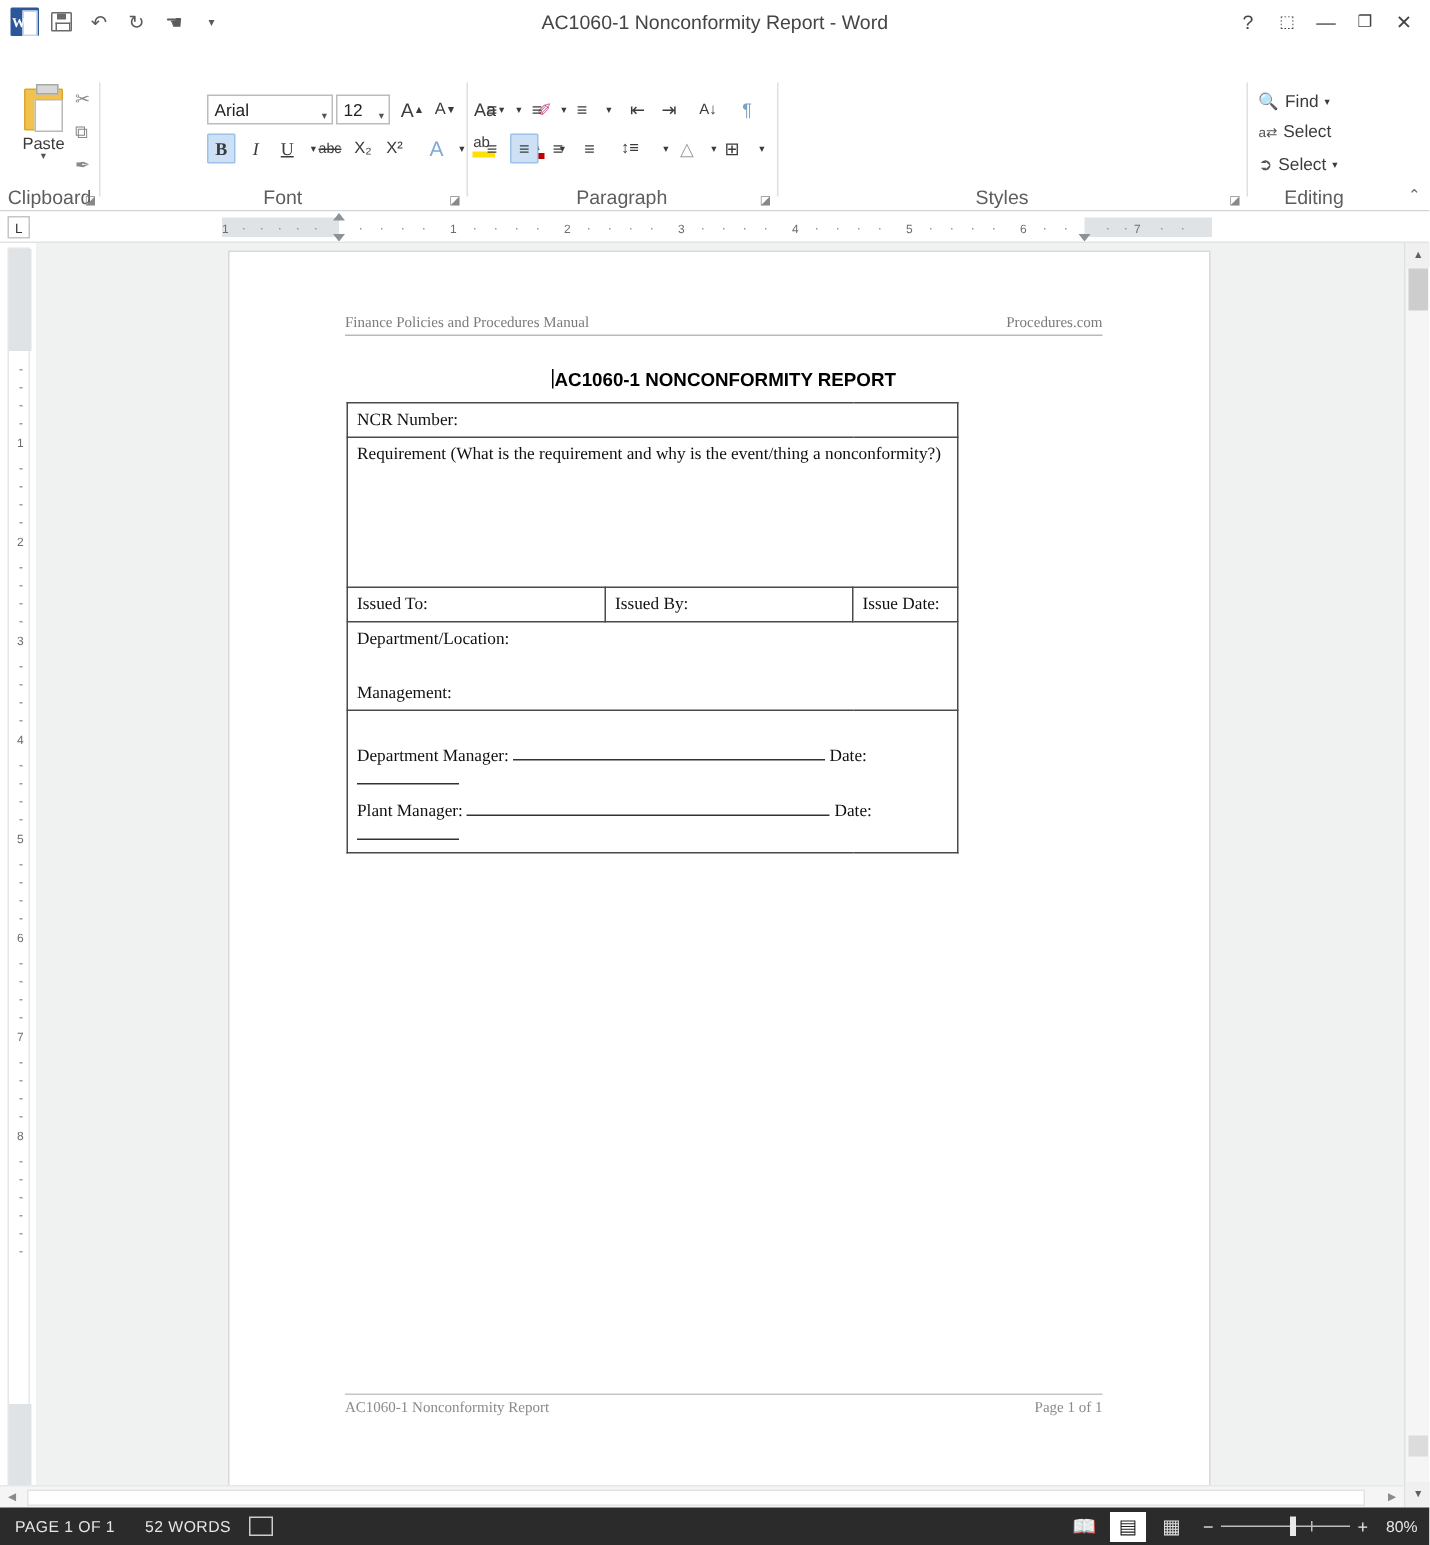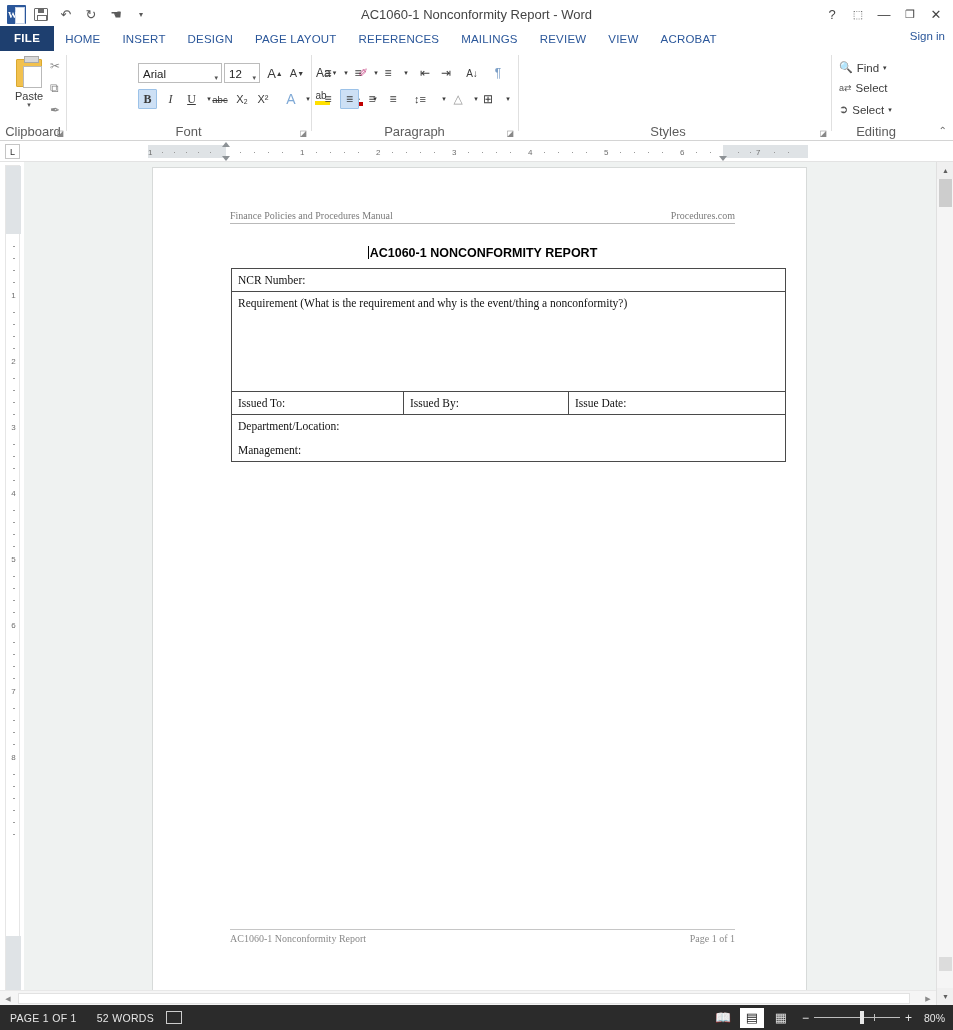--- a/index.html
+++ b/index.html
@@ -200,21 +200,21 @@
     position: absolute; left: 77px; top: 78px; width: 505px; text-align: center;
     font-size: 12.5px; font-weight: bold; color: #000;
   }
   .caret {
     display: inline-block; width: 1px; height: 13px; background: #000;
     vertical-align: -2px; margin-right: 1px;
   }
 
   
   .ftable {
-    position: absolute; left: 78px; top: 100px; width: 555px;
+    position: absolute; left: 78px; top: 100px; width: 408px;
     border-collapse: collapse;
     font-family: "Liberation Serif", serif; font-size: 11.5px; color: #111;
   }
   .ftable td {
     border: 1px solid #4a4a4a; padding: 3px 5px 3px 6px; vertical-align: top;
     line-height: 16px;
   }
   .cbx {
     display: inline-block; width: 9px; height: 9px; border: 1.6px solid #000;
     vertical-align: -1px; margin: 0 2px;
@@ -306,33 +306,20 @@
     <div class="title-text">AC1060-1 Nonconformity Report - Word</div>
     <div class="win-ctrls">
       <div class="win-btn">?</div>
       <div class="win-btn" style="font-size:11px;">⬚</div>
       <div class="win-btn">—</div>
       <div class="win-btn" style="font-size:11px;">❐</div>
       <div class="win-btn">✕</div>
     </div>
   </div>
 
-  <div class="tabstrip">
-    <div class="tab-file">FILE</div>
-    <div class="tab active">HOME</div>
-    <div class="tab">INSERT</div>
-    <div class="tab">DESIGN</div>
-    <div class="tab">PAGE LAYOUT</div>
-    <div class="tab">REFERENCES</div>
-    <div class="tab">MAILINGS</div>
-    <div class="tab">REVIEW</div>
-    <div class="tab">VIEW</div>
-    <div class="tab">ACROBAT</div>
-    <div class="signin">Sign in</div>
-  </div>
 
   <div class="ribbon">
 
     <div class="group" style="left:0; width:66px;">
       <div class="paste-btn">
         <div class="paste-ico"></div>
         <div class="paste-lbl">Paste</div>
         <div class="paste-caret">▾</div>
       </div>
       <div class="mini-ico" style="left:50px; top:8px;">✂</div>
@@ -564,21 +551,37 @@
           <td colspan="3" style="height:100px;">Requirement (What is the requirement and why is the event/thing a nonconformity?)</td>
         </tr>
         <tr>
           <td style="width:172px;">Issued To:</td>
           <td style="width:165px;">Issued By:</td>
           <td>Issue Date:</td>
         </tr>
         <tr>
           <td colspan="3">
             <div>Department/Location:</div>
-            <div style="margin-top:8px;">Management:</div>
+            <div style="margin-top:20px;">Management:</div>
+          </td>
+        </tr>
+        <tr>
+          <td colspan="3" style="height:82px; padding-top:22px;">
+            <div>
+              <span>Department Manager:</span>
+              <span class="uline" style="width:208px;"></span>
+              <span>Date:</span>
+              <span class="uline" style="width:68px;"></span>
+            </div>
+            <div style="margin-top:5px;">
+              <span>Plant Manager:</span>
+              <span class="uline" style="width:242px;"></span>
+              <span>Date:</span>
+              <span class="uline" style="width:68px;"></span>
+            </div>
           </td>
         </tr>
       </tbody>
         </table>
 
       <div class="doc-foot">
         <span>AC1060-1 Nonconformity Report</span>
         <span>Page 1 of 1</span>
       </div>
 

